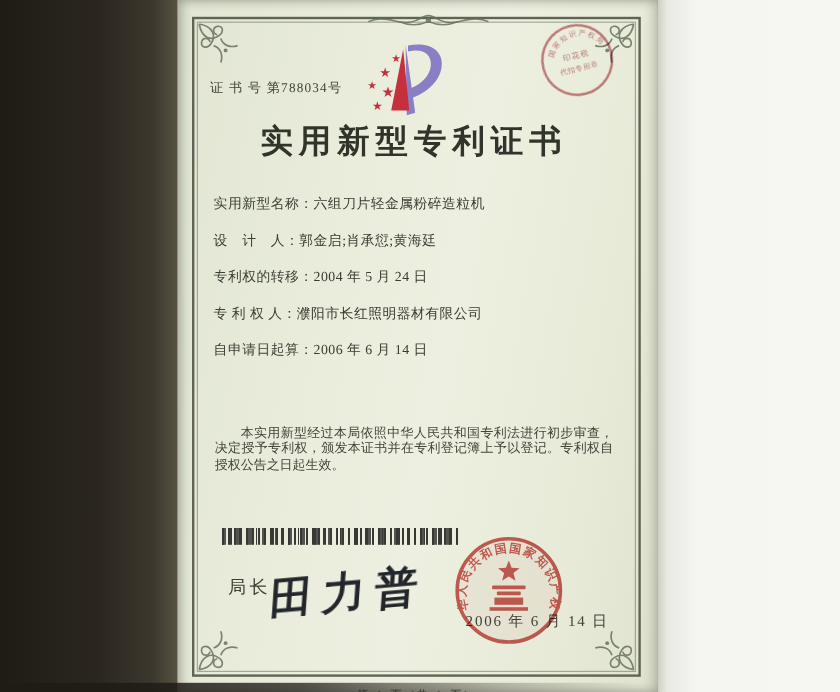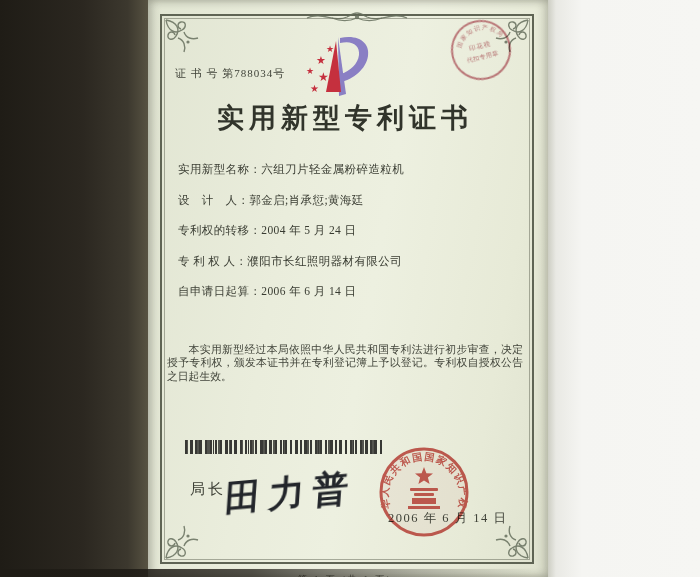--- a/index.html
+++ b/index.html
@@ -26,21 +26,21 @@
   .top-ornament{position:absolute;left:140px;top:-7px;width:110px;height:16px;opacity:.85;}
   .cert-no{position:absolute;left:27px;top:52px;font-size:11px;color:#41443a;letter-spacing:1px;margin-top:14px;}
   .logo{position:absolute;left:150px;top:34px;width:84px;height:66px;}
   .title{position:absolute;left:12px;top:100px;width:370px;margin:0;text-align:center;
     font-size:27px;font-weight:bold;color:#31342b;letter-spacing:5px;}
   .fields{position:absolute;left:30px;top:162px;width:340px;}
   .frow{height:12px;margin-bottom:18.5px;font-size:11.5px;color:#3c3f35;letter-spacing:.4px;white-space:nowrap;}
   .flabel{color:#3c3f35;}
   .fvalue{color:#383b31;}
   .body-text{position:absolute;left:15px;top:339px;width:364px;color:#41443a;}
-  .body-text p{margin:4px;font-size:10.8px;line-height:13.4px;text-align:justify;text-indent:2em;}
+  .body-text p{margin:16px;font-size:10.8px;line-height:13.4px;text-align:justify;text-indent:2em;}
   .barcode{position:absolute;left:37px;top:440px;width:197px;height:14px;
     background-image:
       repeating-linear-gradient(90deg,#20201e 0 2px,transparent 2px 5px),
       repeating-linear-gradient(90deg,#20201e 0 1px,transparent 1px 7px),
       repeating-linear-gradient(90deg,rgba(32,32,30,.85) 0 3px,transparent 3px 11px);
     opacity:.88;}
   .signer{position:absolute;left:42px;top:480px;font-size:15px;color:#3c3f35;letter-spacing:3px;}
   .signature{position:absolute;left:76px;top:468px;width:170px;height:62px;
     font-size:36px;font-weight:bold;color:#23262b;letter-spacing:8px;
     transform:rotate(-5deg) skewX(-9deg);filter:blur(.2px);}

